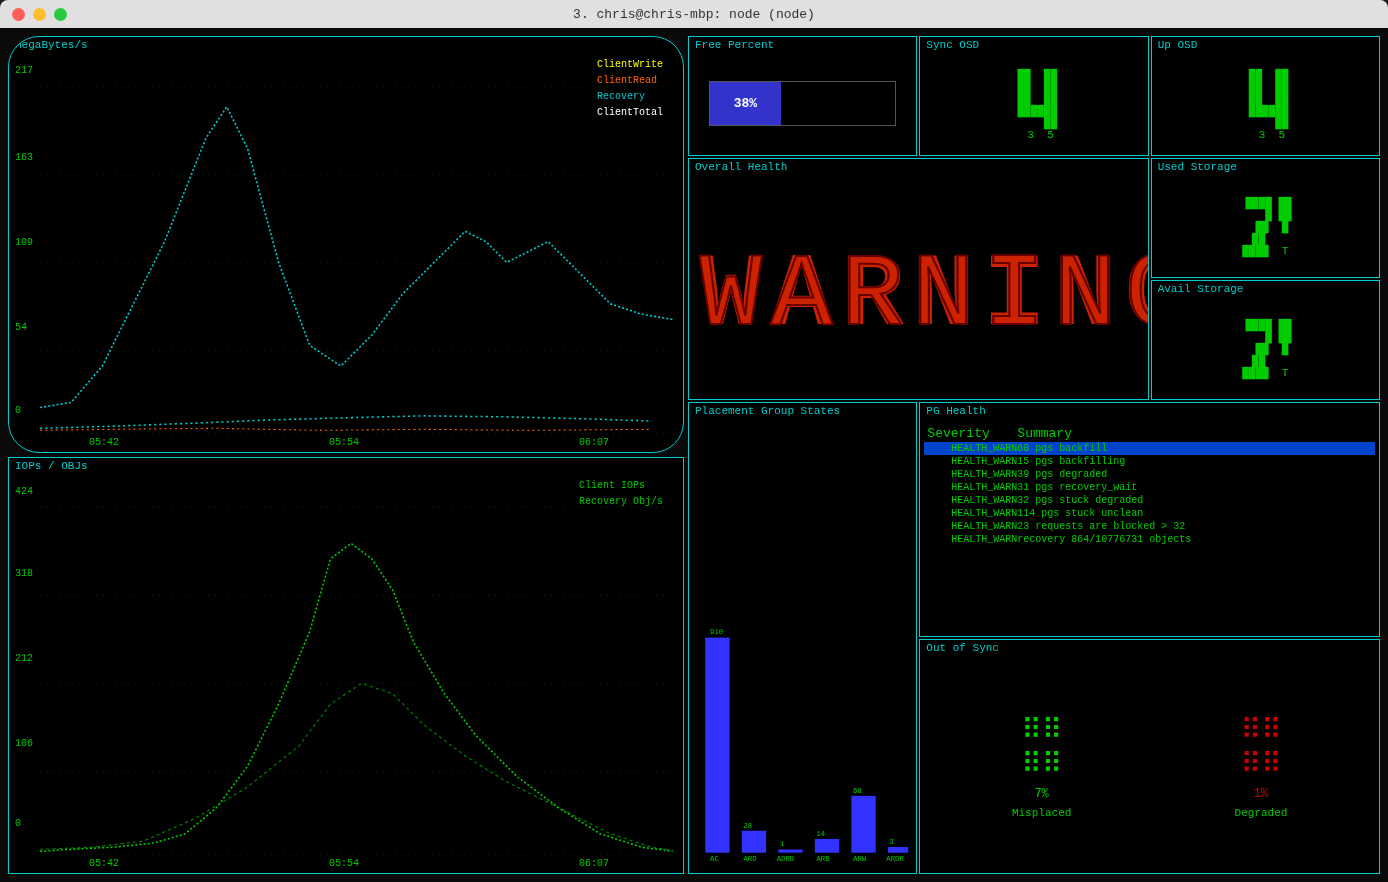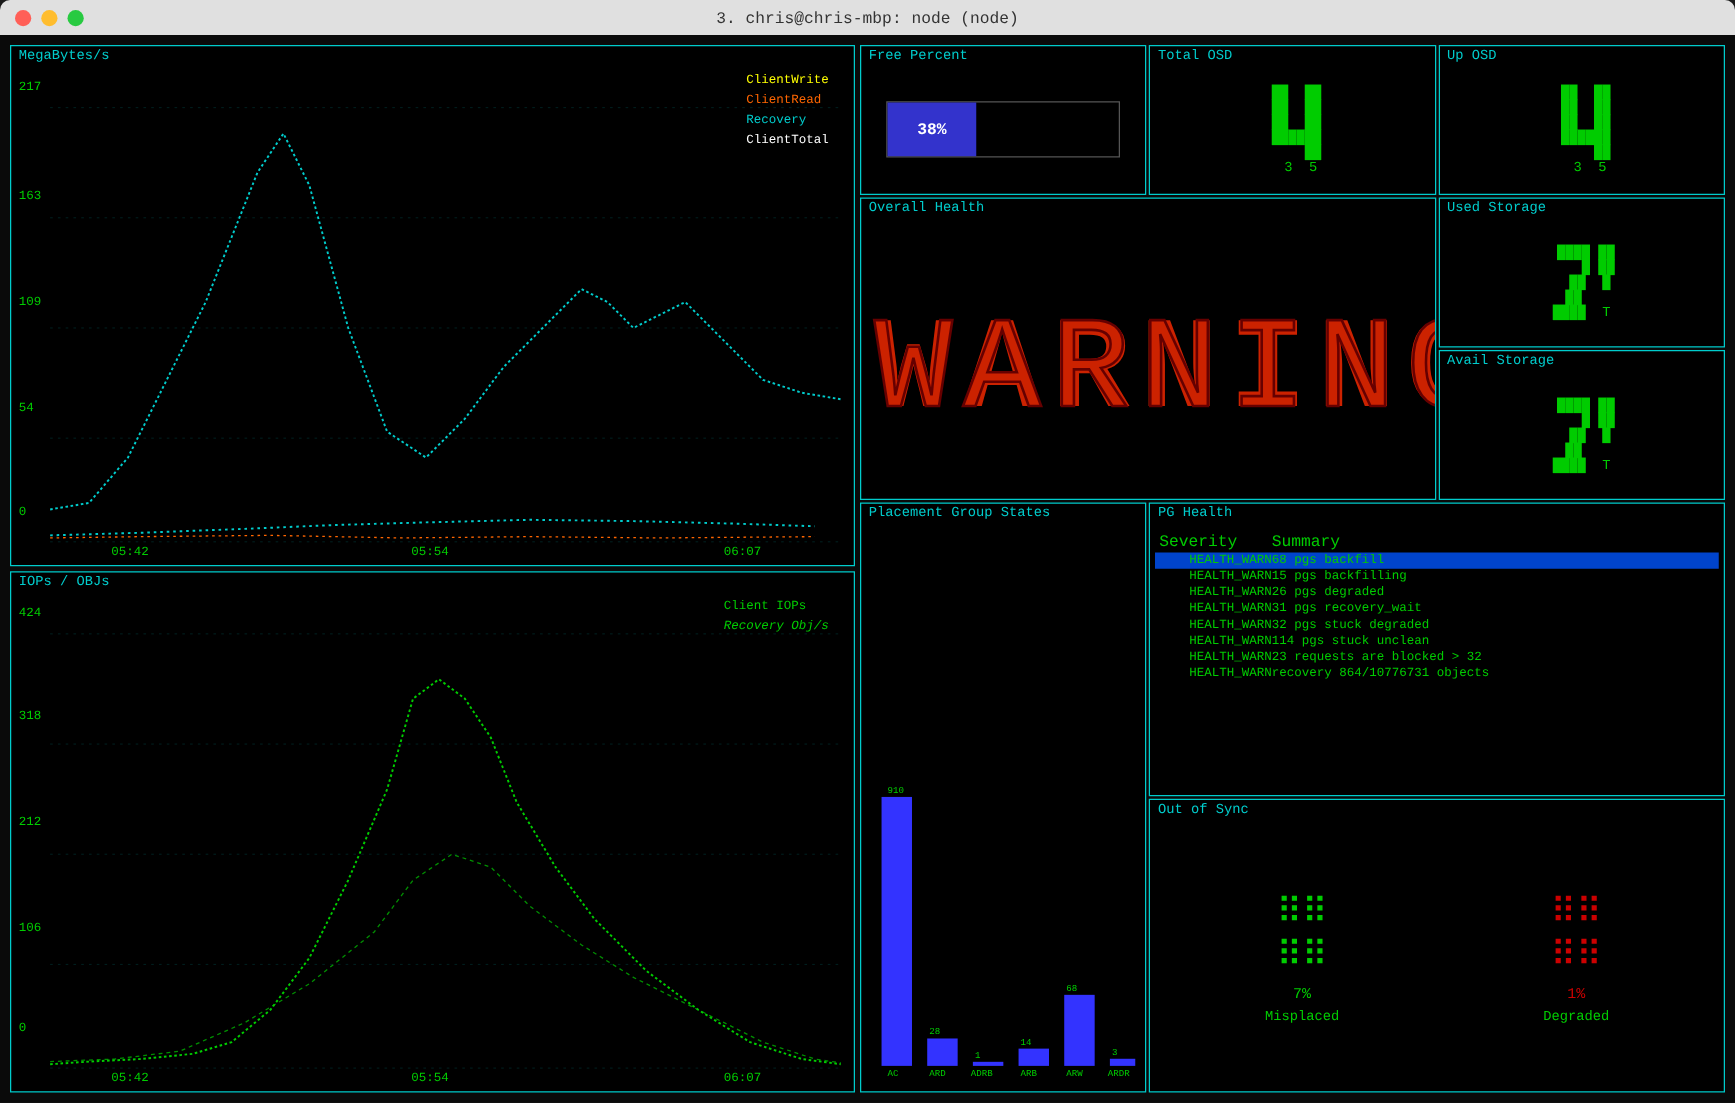--- a/index.html
+++ b/index.html
@@ -259,21 +259,21 @@
   <div class="title-bar-buttons">
     <span class="tb-btn tb-close"></span>
     <span class="tb-btn tb-min"></span>
     <span class="tb-btn tb-max"></span>
   </div>
   <span class="title-text">3. chris@chris-mbp: node (node)</span>
 </div>
 
 <div class="main-area">
 
-  <div class="panel left-top" style="background:#000;">
+  <div class="panel left-top" style="background:#000;border-radius:31px;">
     <span class="panel-label">MegaBytes/s</span>
 
     <div class="legend">
       <div class="legend-client-write">ClientWrite</div>
       <div class="legend-client-read">ClientRead</div>
       <div class="legend-recovery">Recovery</div>
       <div class="legend-client-total">ClientTotal</div>
     </div>
 
     <span class="y-label" style="top:28px;">217</span>
@@ -300,21 +300,21 @@
 
       <polyline points="30,362 100,361 200,360 300,362 400,361 500,362 620,361" fill="none" stroke="#ff6600" stroke-width="1" stroke-dasharray="2,3"></polyline>
     </svg>
   </div>
 
   <div class="panel left-bottom" style="background:#000;">
     <span class="panel-label">IOPs / OBJs</span>
 
     <div class="legend">
       <div style="color:#00cc00; font-size:10px;">Client IOPs</div>
-      <div style="color:#00cc00; font-size:10px;font-style:italic;">Recovery Obj/s</div>
+      <div style="color:#00cc00; font-size:10px;">Recovery Obj/s</div>
     </div>
 
     <span class="y-label" style="top:28px;">424</span>
     <span class="y-label" style="top:110px;">318</span>
     <span class="y-label" style="top:195px;">212</span>
     <span class="y-label" style="top:280px;">106</span>
     <span class="y-label" style="top:360px;">0</span>
 
     <span class="x-label" style="left:80px;">05:42</span>
     <span class="x-label" style="left:320px;">05:54</span>
@@ -338,21 +338,21 @@
     <div class="r-panel">
       <span class="r-label">Free Percent</span>
       <div class="free-percent-container">
         <div class="fp-bar">
           <div class="fp-free" style="width:38%;">38%</div>
         </div>
       </div>
     </div>
 
     <div class="r-panel">
-      <span class="r-label">Total OSD</span>
+      <span class="r-label">Sync OSD</span>
       <div class="dot-display">
         <pre class="dot-text dot-green"> ██  ██
  ██  ██
  ██  ██
  ██████
      ██
   3  5</pre>
       </div>
     </div>
 
@@ -444,21 +444,21 @@
         <div class="pg-row selected">
           <span class="sev-col">HEALTH_WARN</span>
           <span class="sum-col">68 pgs backfill</span>
         </div>
         <div class="pg-row">
           <span class="sev-col">HEALTH_WARN</span>
           <span class="sum-col">15 pgs backfilling</span>
         </div>
         <div class="pg-row">
           <span class="sev-col">HEALTH_WARN</span>
-          <span class="sum-col">26 pgs degraded</span>
+          <span class="sum-col">39 pgs degraded</span>
         </div>
         <div class="pg-row">
           <span class="sev-col">HEALTH_WARN</span>
           <span class="sum-col">31 pgs recovery_wait</span>
         </div>
         <div class="pg-row">
           <span class="sev-col">HEALTH_WARN</span>
           <span class="sum-col">32 pgs stuck degraded</span>
         </div>
         <div class="pg-row">

